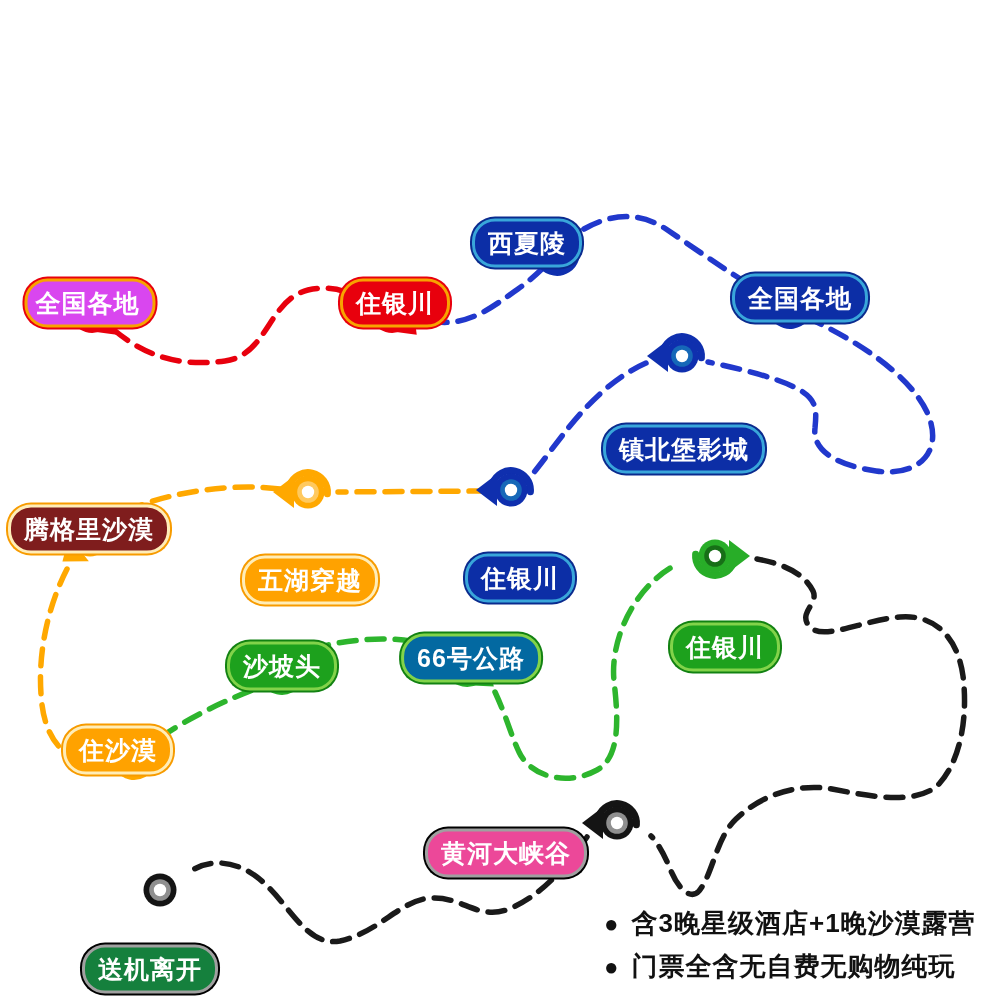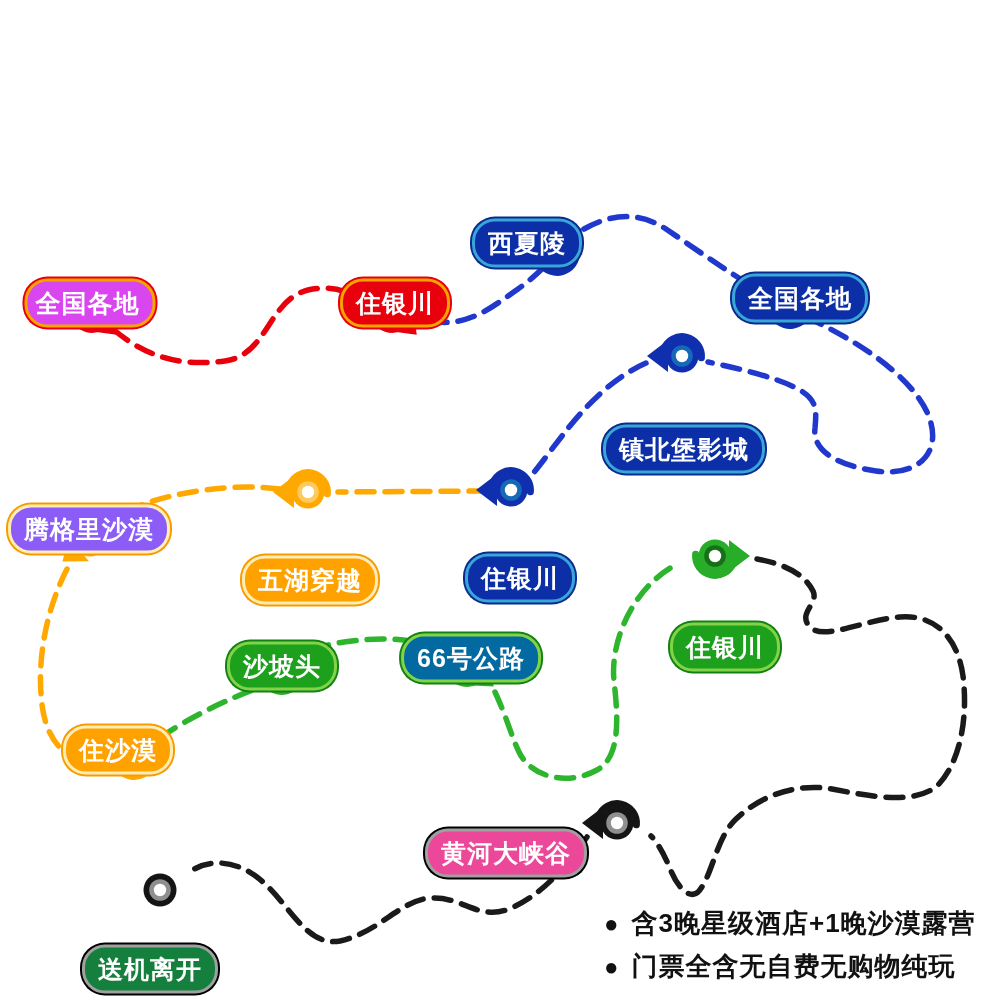--- a/index.html
+++ b/index.html
@@ -138,21 +138,21 @@
         <g transform="rotate(142)">
           <path d="M 18.3,6.7 A 19.5 19.5 0 0 1 -19.4,-1.7" fill="none" stroke="#ffa800" stroke-width="7" stroke-linecap="round"></path>
         </g>
         <circle cx="0" cy="0" r="16.5" fill="#ffa800"></circle>
         <circle cx="0" cy="0" r="10.8" fill="#ffc95e"></circle>
         <circle cx="0" cy="0" r="6.2" fill="#ffffff"></circle>
         <g transform="rotate(142)">
           <polygon points="35,0 14,-16 14,16" fill="#ffa800"></polygon>
         </g>
       </svg>
-      <div class="pill" style="left: 89px; top: 489px; background: #8b5cf6; border-color: rgb(255, 237, 184); box-shadow: rgb(247, 155, 0) 0px 0px 0px 2px;">腾格里沙漠</div>
+      <div class="pill" style="left: 89px; top: 489px; background: #7f1d1d; border-color: rgb(255, 237, 184); box-shadow: rgb(247, 155, 0) 0px 0px 0px 2px;">腾格里沙漠</div>
       <svg class="marker" viewBox="-45 -45 90 90" width="90" height="90" style="left: 89px; top: 712px;">
         <g transform="rotate(-42)">
           <path d="M 18.3,6.7 A 19.5 19.5 0 0 1 -19.4,-1.7" fill="none" stroke="#ffa800" stroke-width="7" stroke-linecap="round"></path>
         </g>
         <circle cx="0" cy="0" r="16.5" fill="#ffa800"></circle>
         <circle cx="0" cy="0" r="10.8" fill="#ffc95e"></circle>
         <circle cx="0" cy="0" r="6.2" fill="#ffffff"></circle>
         <g transform="rotate(-42)">
           <polygon points="35,0 14,-16 14,16" fill="#ffa800"></polygon>
         </g>

